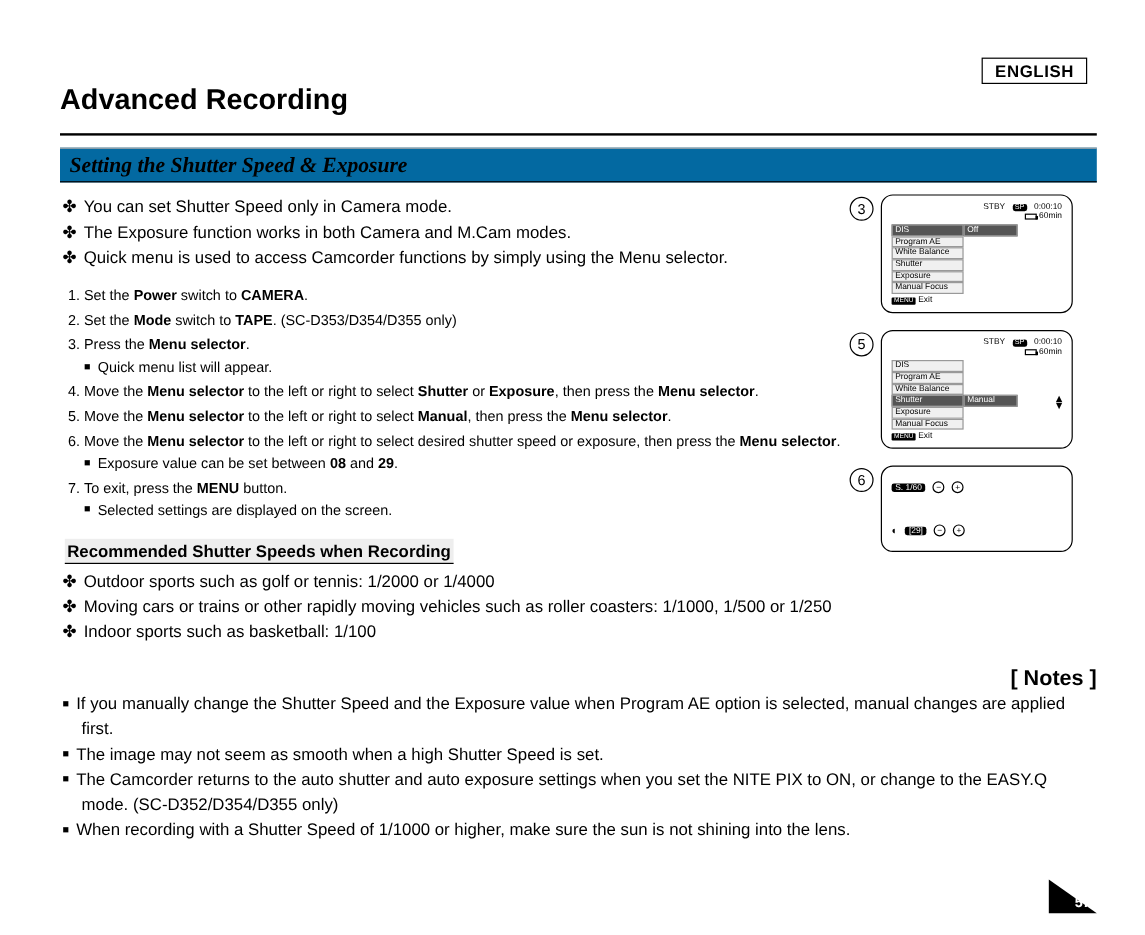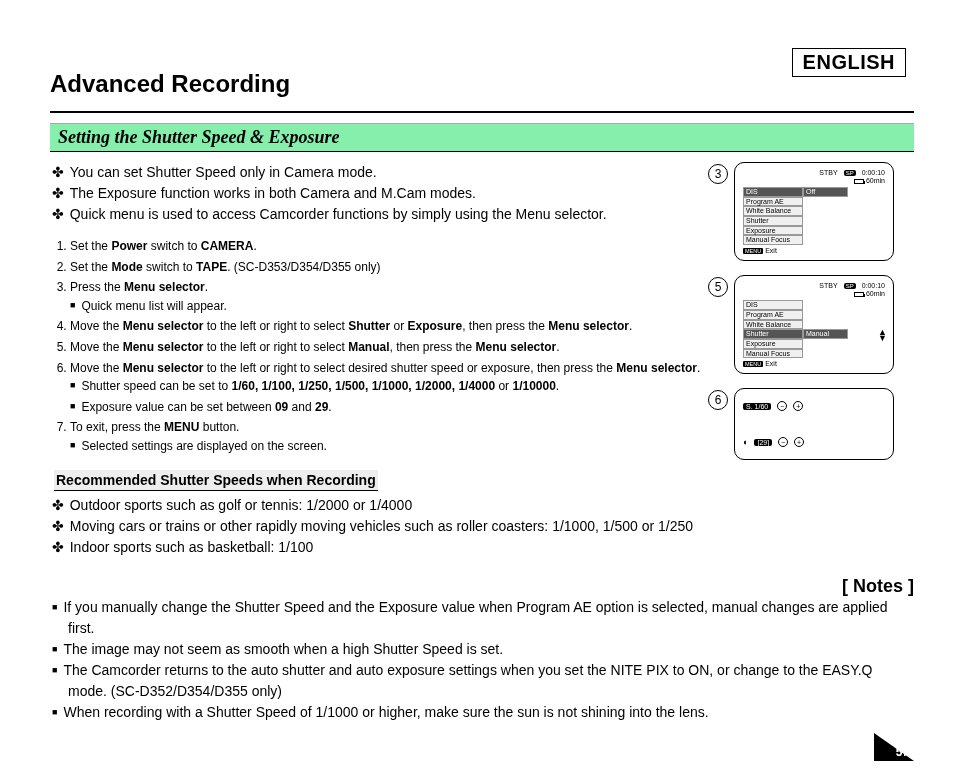--- a/index.html
+++ b/index.html
@@ -1,19 +1,19 @@
 <!DOCTYPE html>
 <html><head>
 <meta charset="utf-8">
 <style>
   * { box-sizing: border-box; margin: 0; padding: 0; }
   body { width: 954px; height: 779px; background: #fff; font-family: Arial, Helvetica, sans-serif; color: #000; padding: 40px 40px 10px 50px; position: relative; }
-  .lang-box { position: absolute; top: 48px; right: 48px; border: 1.5px solid #000; padding: 2px 10px; font-weight: bold; font-size: 20px; letter-spacing: 0.5px; }
+  .lang-box { position: absolute; top: 48px; right: 48px; border: 1.5px solid #000; padding: 2px 10px; font-weight: bold; font-size: 14px; letter-spacing: 0.5px; }
   .page-title { font-size: 24px; font-weight: bold; margin-top: 30px; border-bottom: 2px solid #000; padding-bottom: 13px; }
-  .section-head { background: #86efac; font-style: italic; font-family: "Times New Roman", serif; font-weight: bold; font-size: 18px; padding: 3px 8px; margin-top: 10px; border-bottom: 1.5px solid #000; border-top: 1px solid #aaa; }
+  .section-head { background: #0369a1; font-style: italic; font-family: "Times New Roman", serif; font-weight: bold; font-size: 18px; padding: 3px 8px; margin-top: 10px; border-bottom: 1.5px solid #000; border-top: 1px solid #aaa; }
   .content { display: flex; flex-direction: row; gap: 24px; margin-top: 10px; }
   .left { flex: 1; }
   .right { width: 180px; }
   .intro { list-style: none; padding-left: 20px; font-size: 14px; line-height: 1.5; }
   .intro li::before { content: "✤"; margin-left: -18px; margin-right: 6px; }
   ol.steps { padding-left: 20px; font-size: 12px; line-height: 1.55; margin-top: 12px; }
   ol.steps li { margin-bottom: 2px; }
   .sub { list-style: none; padding-left: 0px; }
   .sub li::before { content: "■"; font-size: 9px; vertical-align: 2px; margin-right: 6px; }
   .bold { font-weight: bold; }
@@ -72,22 +72,21 @@
       <li><span>Set the </span><span class="bold">Mode</span><span> switch to </span><span class="bold">TAPE</span><span>. (SC-D353/D354/D355 only)</span></li>
       <li><span>Press the </span><span class="bold">Menu selector</span><span>.</span>
         <ul class="sub">
             <li>Quick menu list will appear.</li>
           </ul>
       </li>
       <li><span>Move the </span><span class="bold">Menu selector</span><span> to the left or right to select </span><span class="bold">Shutter</span><span> or </span><span class="bold">Exposure</span><span>, then press the </span><span class="bold">Menu selector</span><span>.</span></li>
       <li><span>Move the </span><span class="bold">Menu selector</span><span> to the left or right to select </span><span class="bold">Manual</span><span>, then press the </span><span class="bold">Menu selector</span><span>.</span></li>
       <li><span>Move the </span><span class="bold">Menu selector</span><span> to the left or right to select desired shutter speed or exposure, then press the </span><span class="bold">Menu selector</span><span>.</span>
         <ul class="sub">
-          <li><span>Shutter speed can be set to </span><span class="bold">1/60, 1/100, 1/250, 1/500, 1/1000, 1/2000, 1/4000</span><span> or </span><span class="bold">1/10000</span><span>.</span></li>
-          <li><span>Exposure value can be set between </span><span class="bold">09</span><span> and </span><span class="bold">29</span><span>.</span></li>
+          <li><span>Exposure value can be set between </span><span class="bold">08</span><span> and </span><span class="bold">29</span><span>.</span></li>
         </ul>
       </li>
       <li><span>To exit, press the </span><span class="bold">MENU</span><span> button.</span>
         <ul class="sub">
             <li>Selected settings are displayed on the screen.</li>
           </ul>
       </li>
     </ol>
 
     <div class="rec-head">Recommended Shutter Speeds when Recording</div>

